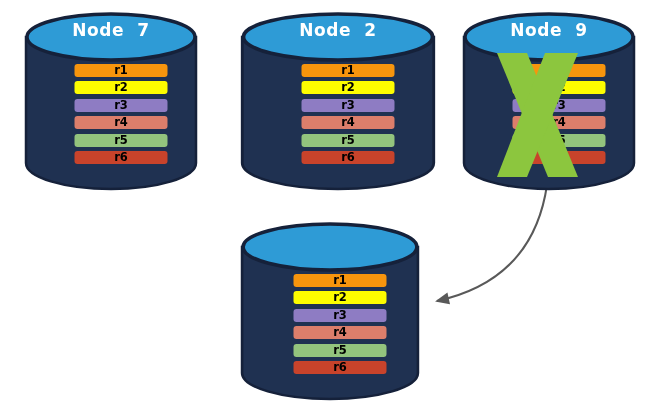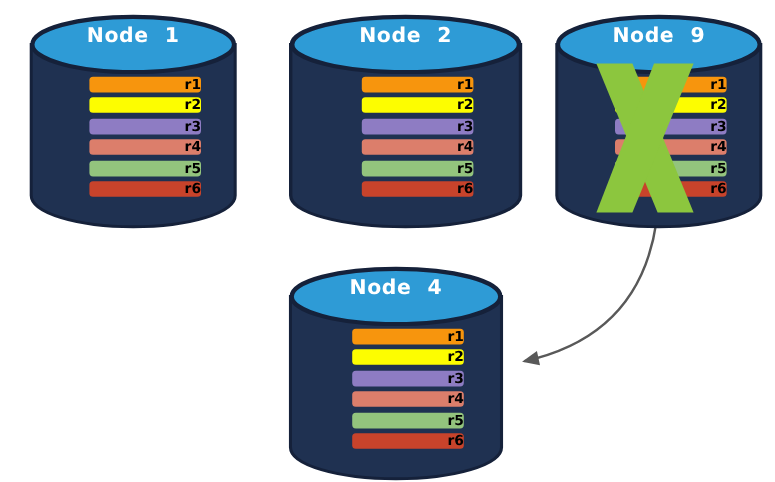--- a/index.html
+++ b/index.html
@@ -12,21 +12,21 @@
   .cyl{position:absolute;left:0;top:0;width:100%;height:100%;display:block;}
   .node-title{
     position:absolute;top:13px;left:0;right:0;text-align:center;
     font-size:17px;font-weight:bold;letter-spacing:.5px;word-spacing:7px;
   }
   .rows{
     position:absolute;top:57px;left:50%;transform:translateX(-50%);
     width:113px;display:flex;flex-direction:column;gap:4.4px;
   }
   .row{
-    height:13px;border-radius:3px;text-align:right;
+    height:13px;border-radius:3px;text-align:center;
     font-size:11.5px;font-weight:bold;line-height:13.5px;margin-left:20px;
   }
   .xmark{position:absolute;left:488px;top:48px;z-index:3;}
 </style>
 </head>
 <body>
 
 <div class="canvas">
 
   <svg class="arrow-layer" viewBox="0 0 646 402">
@@ -36,21 +36,21 @@
       </marker>
     </defs>
     <path d="M 547 185 Q 533 280 437 301" fill="none" stroke-width="2" marker-end="url(#ah)" stroke="#595959"></path>
   </svg>
 
   <div class="node" style="left:24px;top:7px;width:174px;height:184px">
     <svg class="cyl" viewBox="0 0 174 184" preserveAspectRatio="none">
       <path d="M 2 30 L 2 156 A 85 26 0 0 0 172 156 L 172 30 Z" stroke-width="2.5" fill="#1f3151" stroke="#15213a"></path>
       <ellipse cx="87" cy="30" rx="84" ry="23" stroke-width="3.5" fill="#2e9bd6" stroke="#15213a"></ellipse>
     </svg>
-    <div class="node-title" style="color: rgb(255, 255, 255);">Node 1</div>
+    <div class="node-title" style="color: rgb(255, 255, 255);">Node 7</div>
     <div class="rows">
       <div class="row" style="background: rgb(247, 149, 13); color: rgb(0, 0, 0);">r1</div>
       <div class="row" style="background: rgb(253, 253, 0); color: rgb(0, 0, 0);">r2</div>
       <div class="row" style="background: rgb(142, 124, 195); color: rgb(0, 0, 0);">r3</div>
       <div class="row" style="background: rgb(220, 126, 107); color: rgb(0, 0, 0);">r4</div>
       <div class="row" style="background: rgb(147, 196, 125); color: rgb(0, 0, 0);">r5</div>
       <div class="row" style="background: rgb(200, 67, 43); color: rgb(0, 0, 0);">r6</div>
     </div>
   </div>
 
@@ -84,21 +84,20 @@
       <div class="row" style="background: rgb(147, 196, 125); color: rgb(0, 0, 0);">r5</div>
       <div class="row" style="background: rgb(200, 67, 43); color: rgb(0, 0, 0);">r6</div>
     </div>
   </div>
 
   <div class="node" style="left:240px;top:217px;width:180px;height:184px">
     <svg class="cyl" viewBox="0 0 174 184" preserveAspectRatio="none">
       <path d="M 2 30 L 2 156 A 85 26 0 0 0 172 156 L 172 30 Z" stroke-width="2.5" fill="#1f3151" stroke="#15213a"></path>
       <ellipse cx="87" cy="30" rx="84" ry="23" stroke-width="3.5" fill="#2e9bd6" stroke="#15213a"></ellipse>
     </svg>
-    <div class="node-title" style="color: rgb(255, 255, 255);">Node 4</div>
     <div class="rows">
       <div class="row" style="background: rgb(247, 149, 13); color: rgb(0, 0, 0);">r1</div>
       <div class="row" style="background: rgb(253, 253, 0); color: rgb(0, 0, 0);">r2</div>
       <div class="row" style="background: rgb(142, 124, 195); color: rgb(0, 0, 0);">r3</div>
       <div class="row" style="background: rgb(220, 126, 107); color: rgb(0, 0, 0);">r4</div>
       <div class="row" style="background: rgb(147, 196, 125); color: rgb(0, 0, 0);">r5</div>
       <div class="row" style="background: rgb(200, 67, 43); color: rgb(0, 0, 0);">r6</div>
     </div>
   </div>
 

